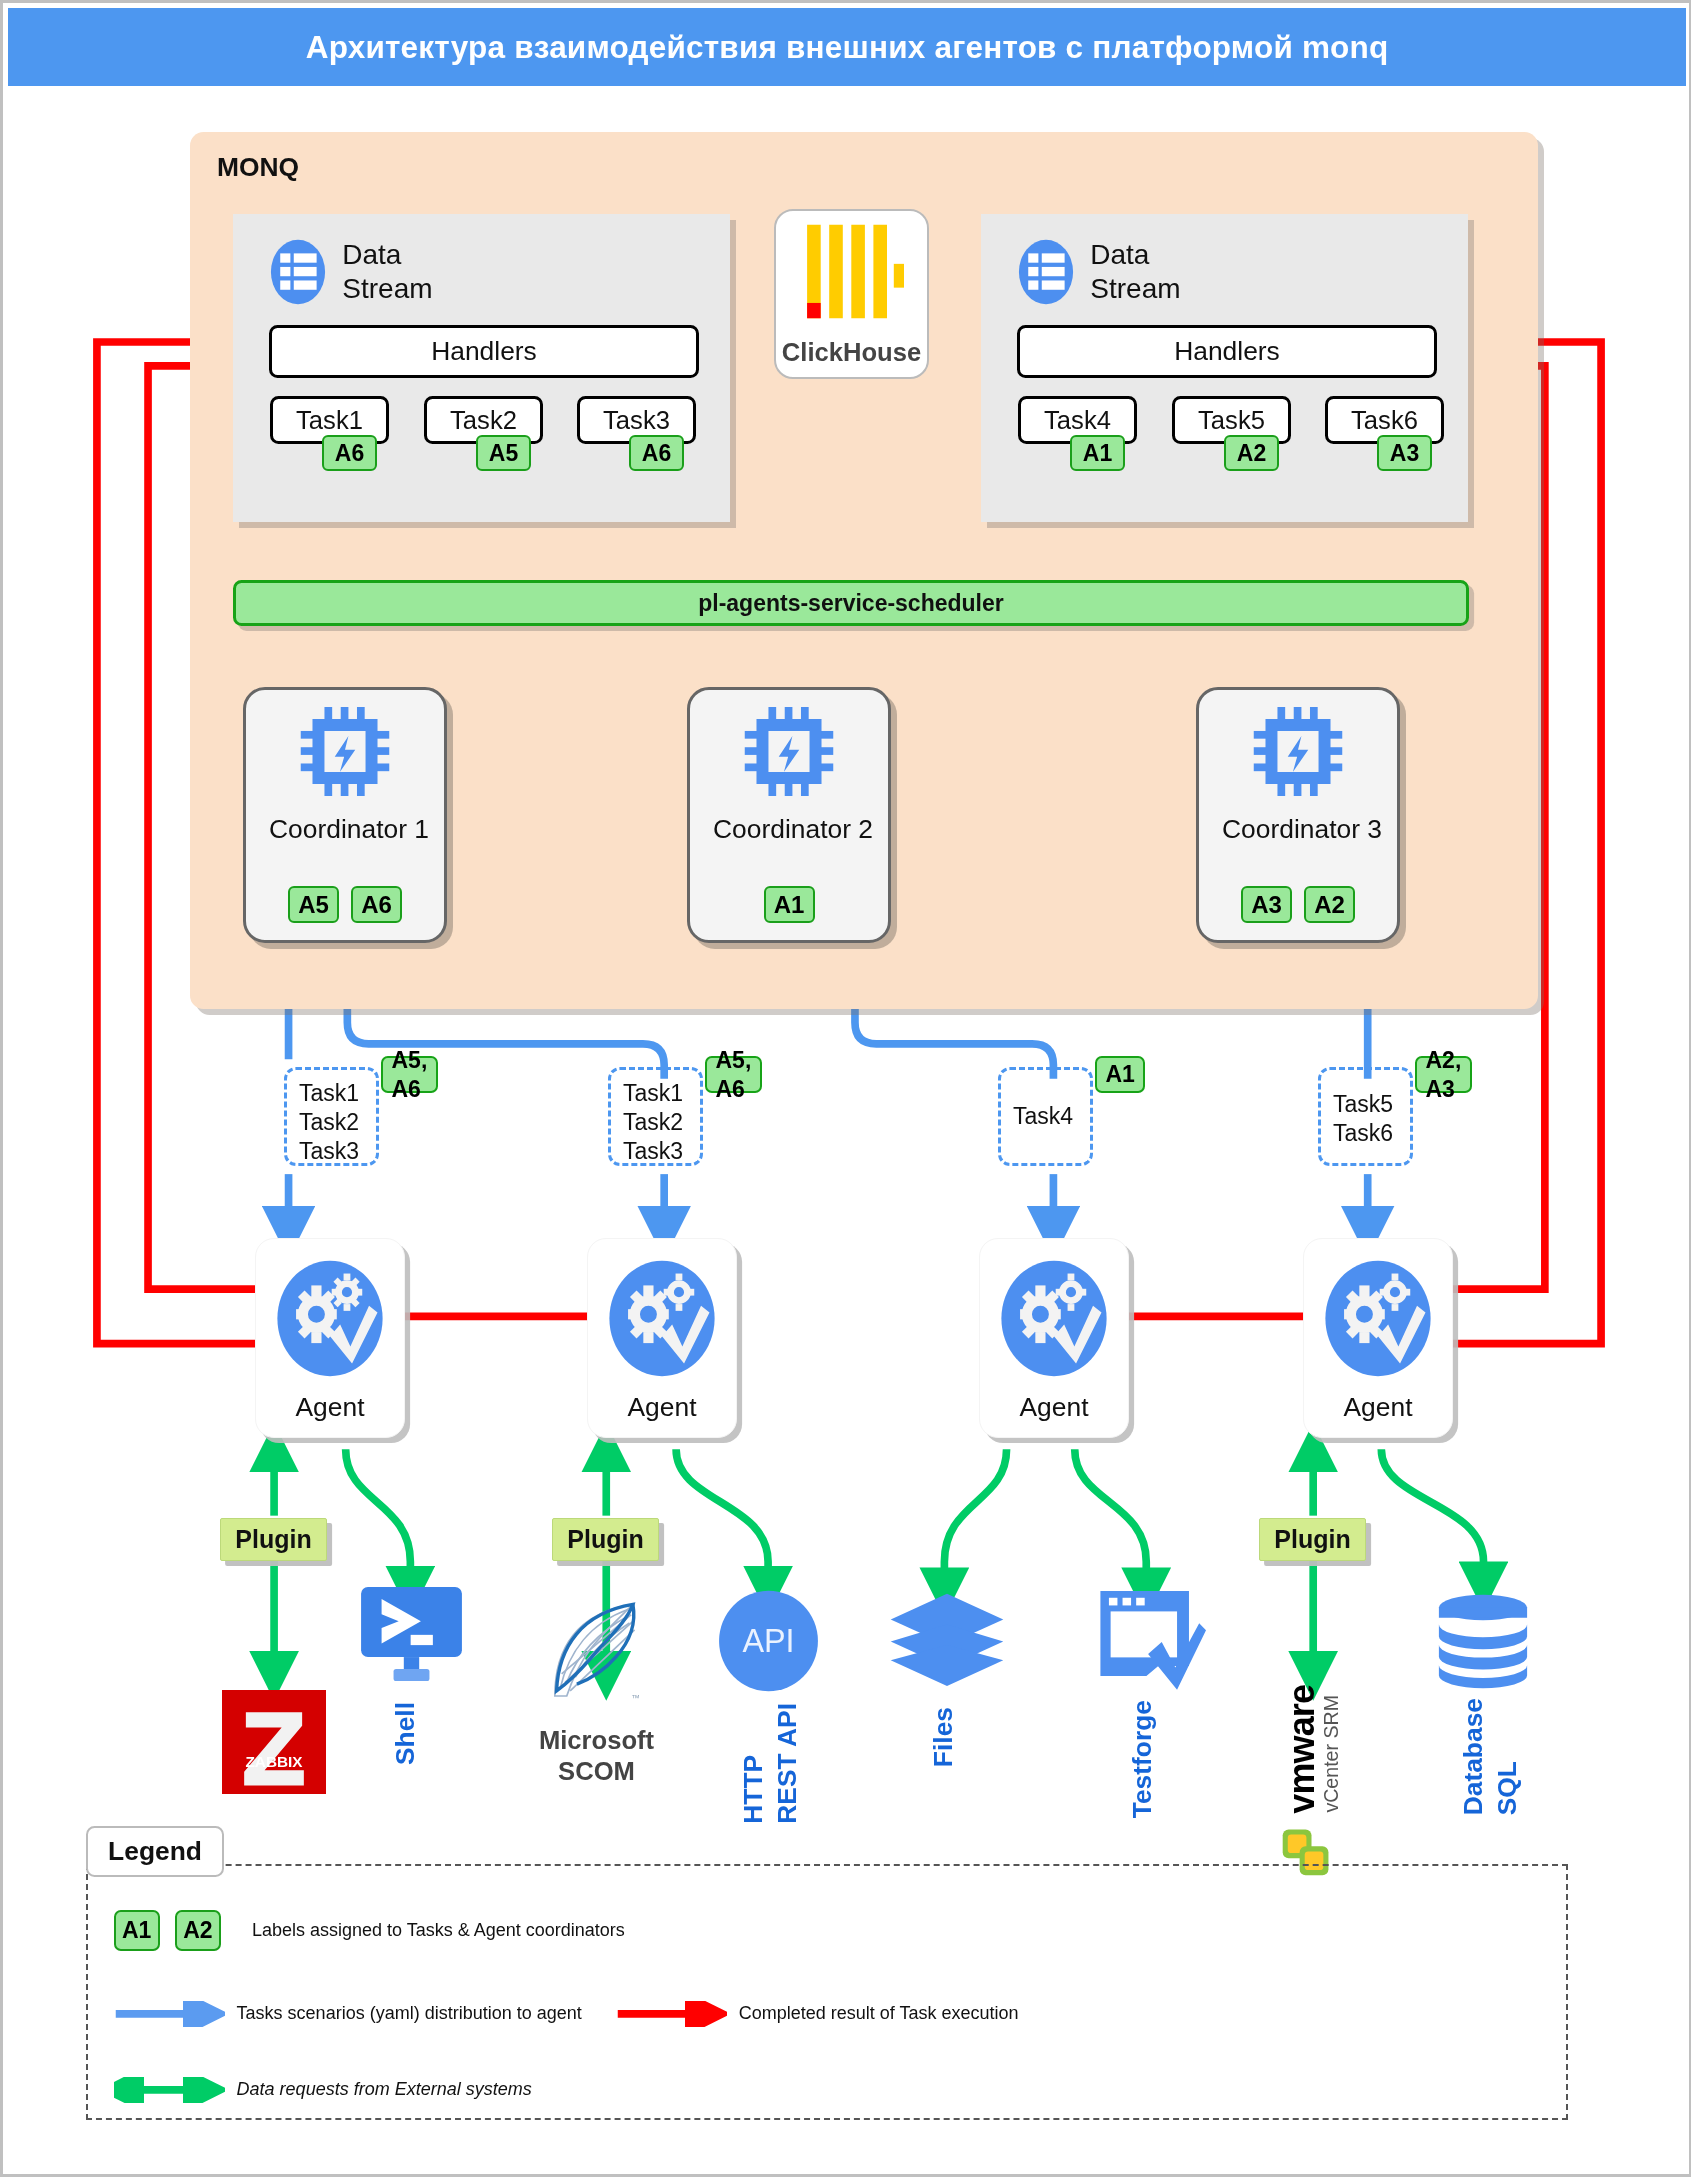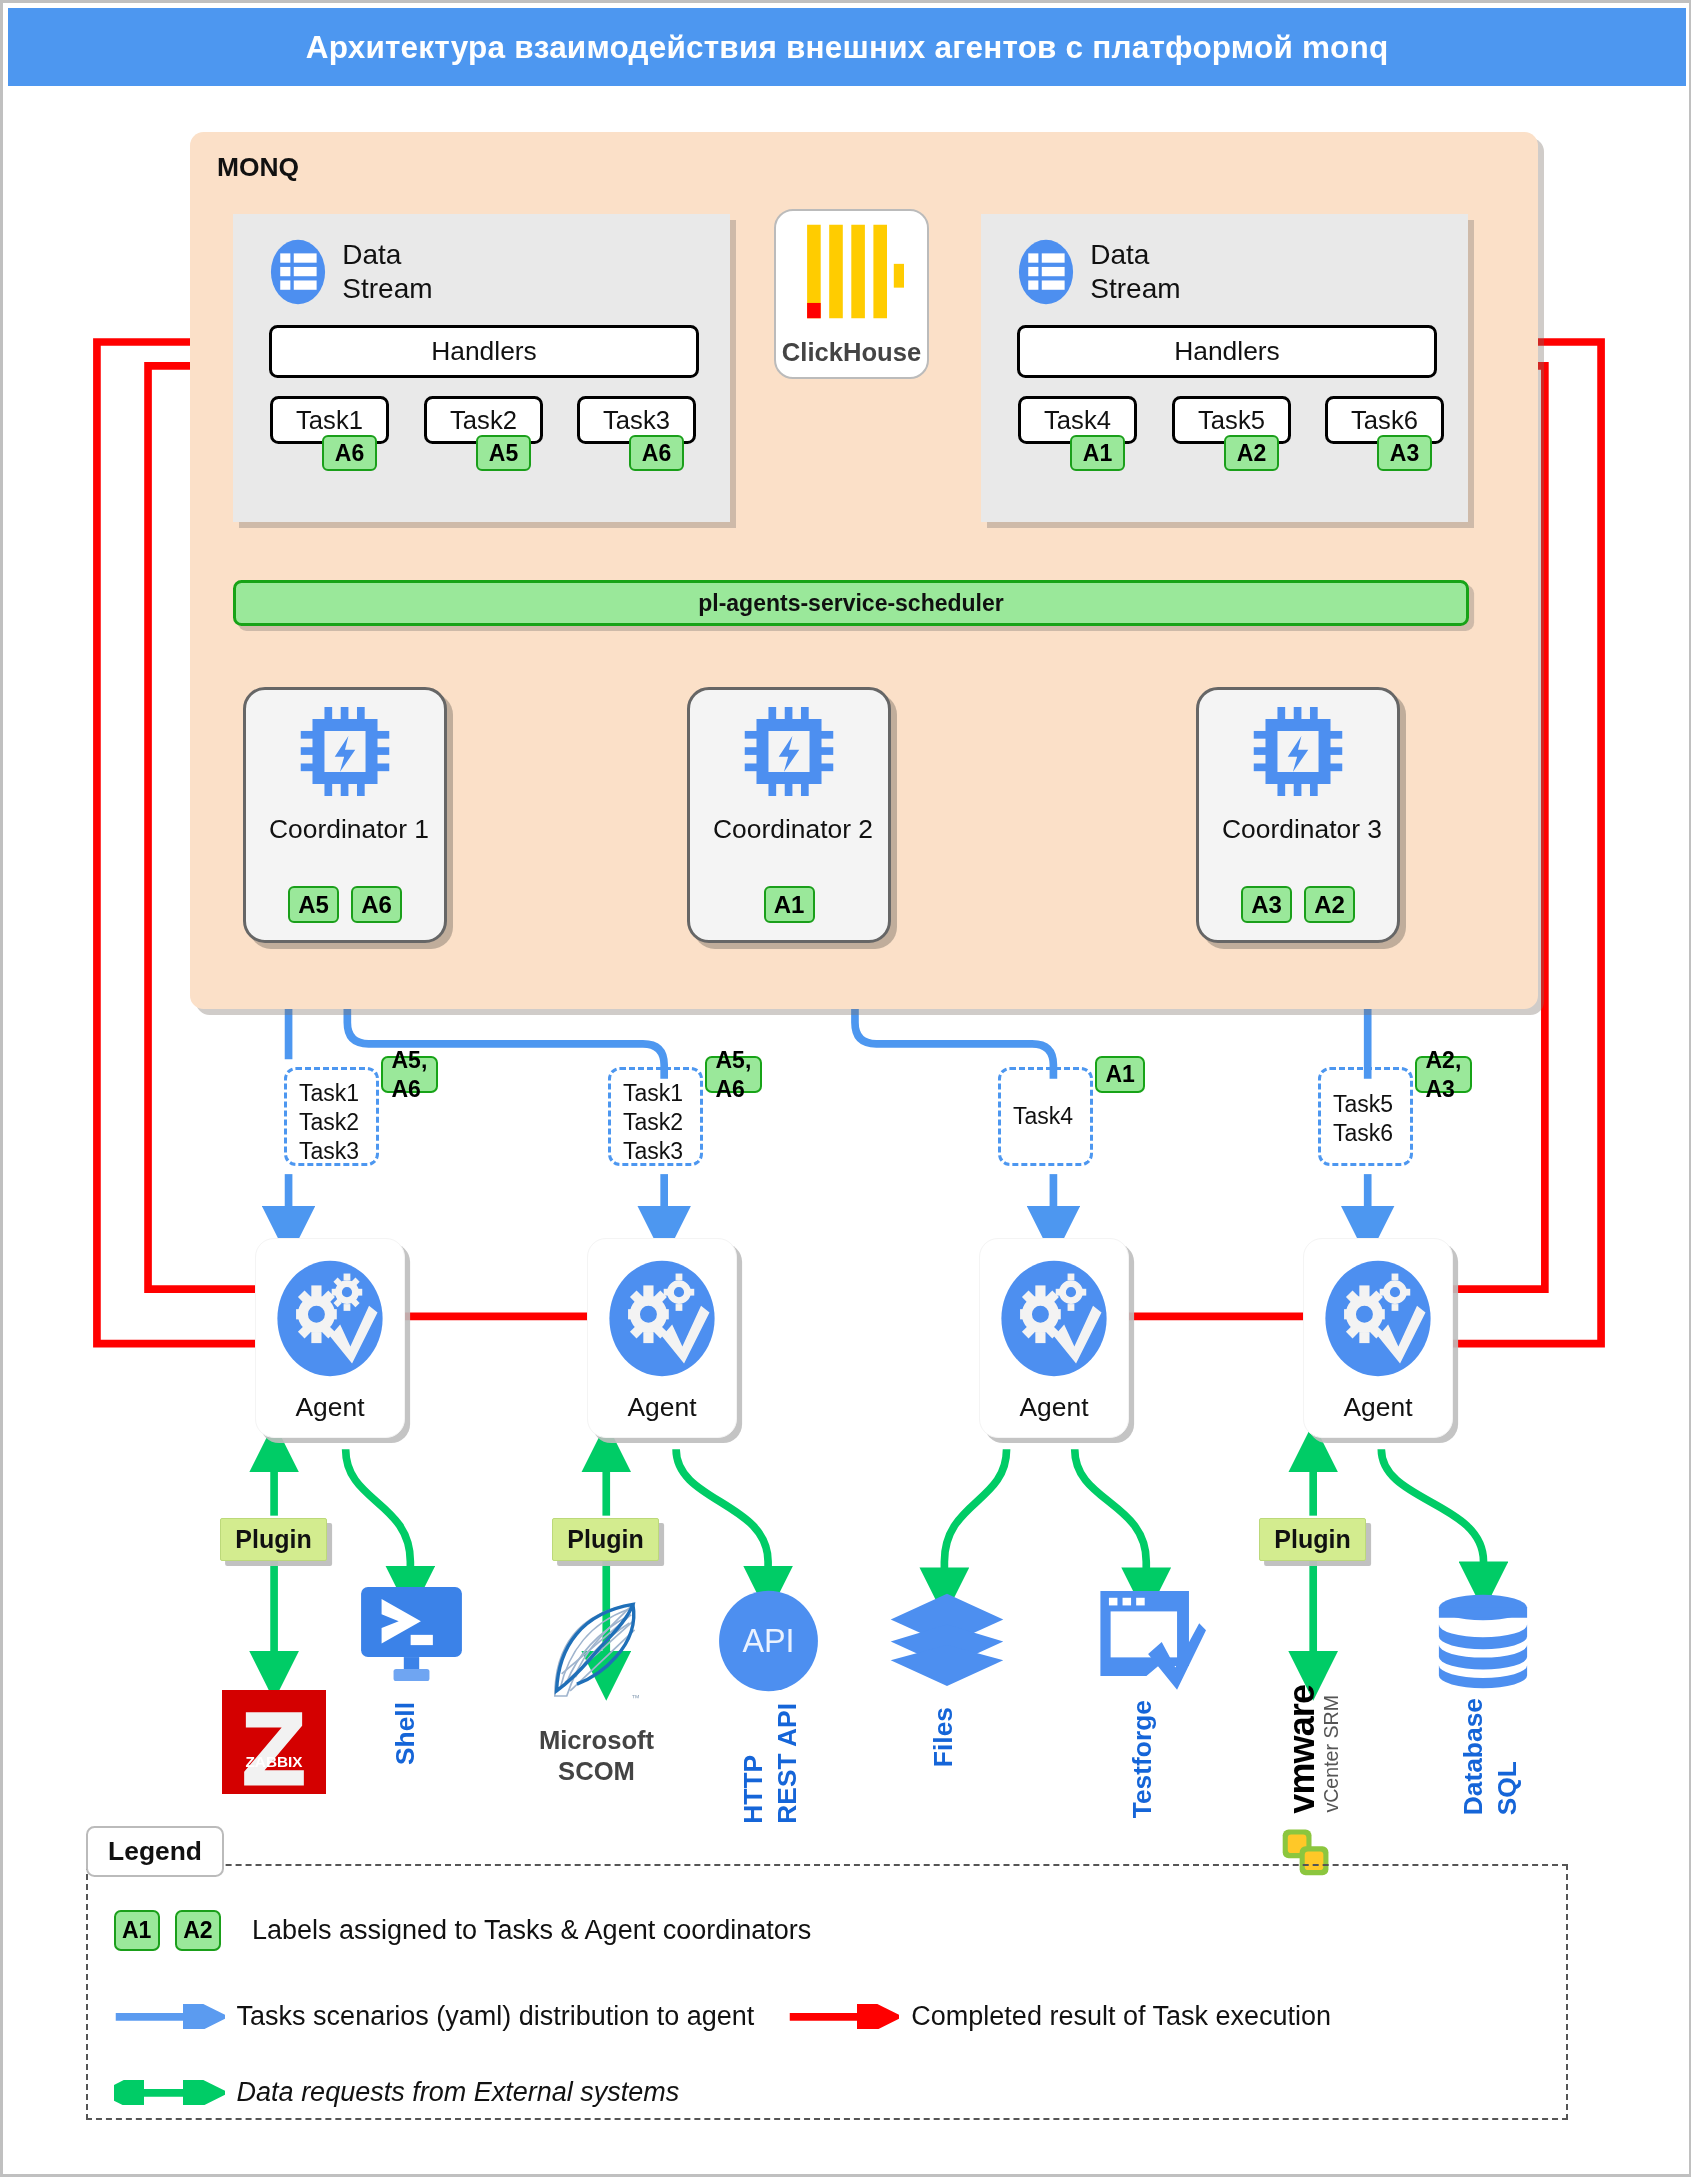--- a/index.html
+++ b/index.html
@@ -148,21 +148,21 @@
   }
   #legend-tab {
     position: absolute; left: 83px; top: 1823px;
     width: 138px; height: 51px;
     background:#fff; border:2.6px solid #bbb; border-radius:8.5px;
     display:flex; align-items:center; justify-content:center;
     font-size: 26.4px; font-weight: bold; color:#111;
     z-index: 6;
   }
   .leg-row { position:absolute; display:flex; align-items:center; }
-  .leg-text { font-size:27px; color:#111; }
+  .leg-text { font-size:18px; color:#111; }
   .leg-tag { width:46px; height:41px; border-radius:6.8px; background:#9ae89a;
     border:2.6px solid #1a9f1a; display:flex; align-items:center; justify-content:center;
     font-size:23px; font-weight:bold; color:#000; }
 
   svg.overlay { position:absolute; left:0; top:0; width:1692px; height:2177px; pointer-events:none; }
 </style>
 </head>
 <body>
 
 <div id="root">

